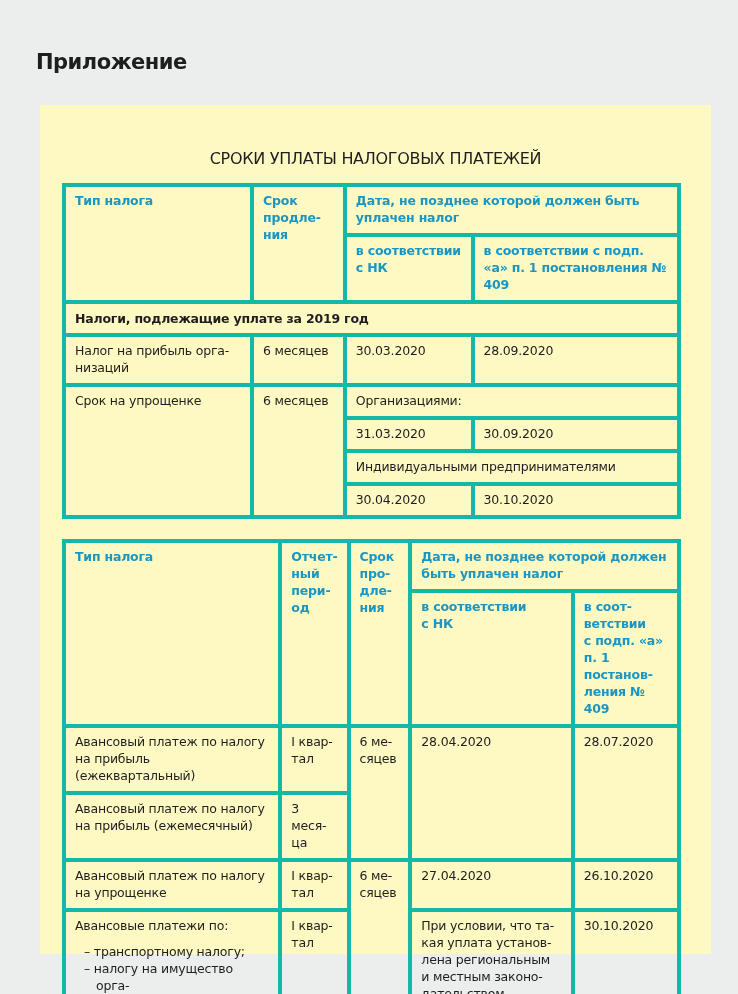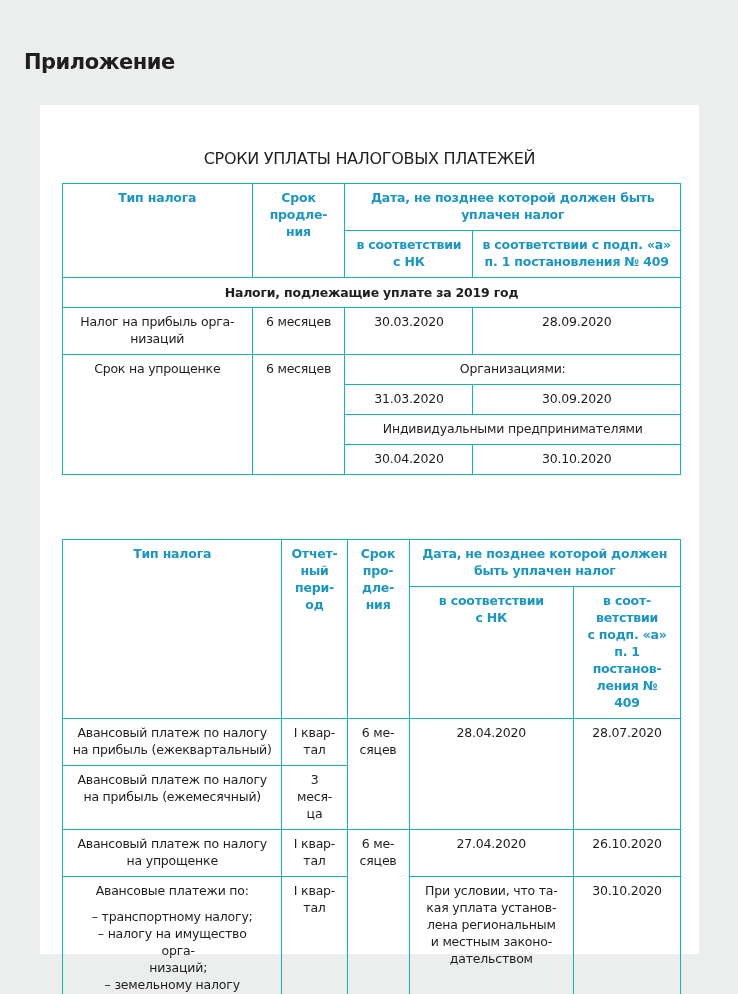--- a/index.html
+++ b/index.html
@@ -5,45 +5,46 @@
   html, body { margin: 0; padding: 0; }
   body {
     width: 738px; height: 994px;
     background: #eceeed;
     font-family: "DejaVu Sans", "Liberation Sans", sans-serif;
     color: #1e1e1e;
     position: relative;
     overflow: hidden;
   }
   .page-heading {
-    position: absolute; left: 24px; top: 50px;
+    position: absolute; left: 36px; top: 50px;
     font-size: 21px; font-weight: bold; letter-spacing: -0.5px;
     color: #1e1e1e;
   }
   .sheet {
     position: absolute; left: 40px; top: 105px;
     width: 659px; height: 849px;
-    background: #ffffff;
+    background: #fef9c3;
+    padding-left: 12px;
   }
   .title1 {
     position: absolute; left: 0; right: 0; top: 44px;
     text-align: center; font-size: 16px; letter-spacing: -0.3px;
     color: #1e1e1e;
   }
   table {
     position: absolute;
     border-collapse: collapse;
     font-size: 12.5px;
     line-height: 17px;
     letter-spacing: -0.2px;
   }
   td, th {
-    border: 1px solid #14b8a6;
+    border: 4px solid #14b8a6;
     vertical-align: top;
-    text-align: center;
+    text-align: left;
     padding: 5px 9px 7px 9px;
     font-weight: normal;
   }
   th { color: #1a96c4; font-weight: bold; }
   .group-row td { font-weight: bold; color: #1e1e1e; padding-top: 6px; padding-bottom: 6px; }
   .t1 { left: 22px; top: 78px; width: 619px; }
   .t2 { left: 22px; top: 434px; width: 619px; }
   .title2 {
     position: absolute; left: 0; right: 0; top: 359px;
     text-align: center; color: #1e1e1e;

